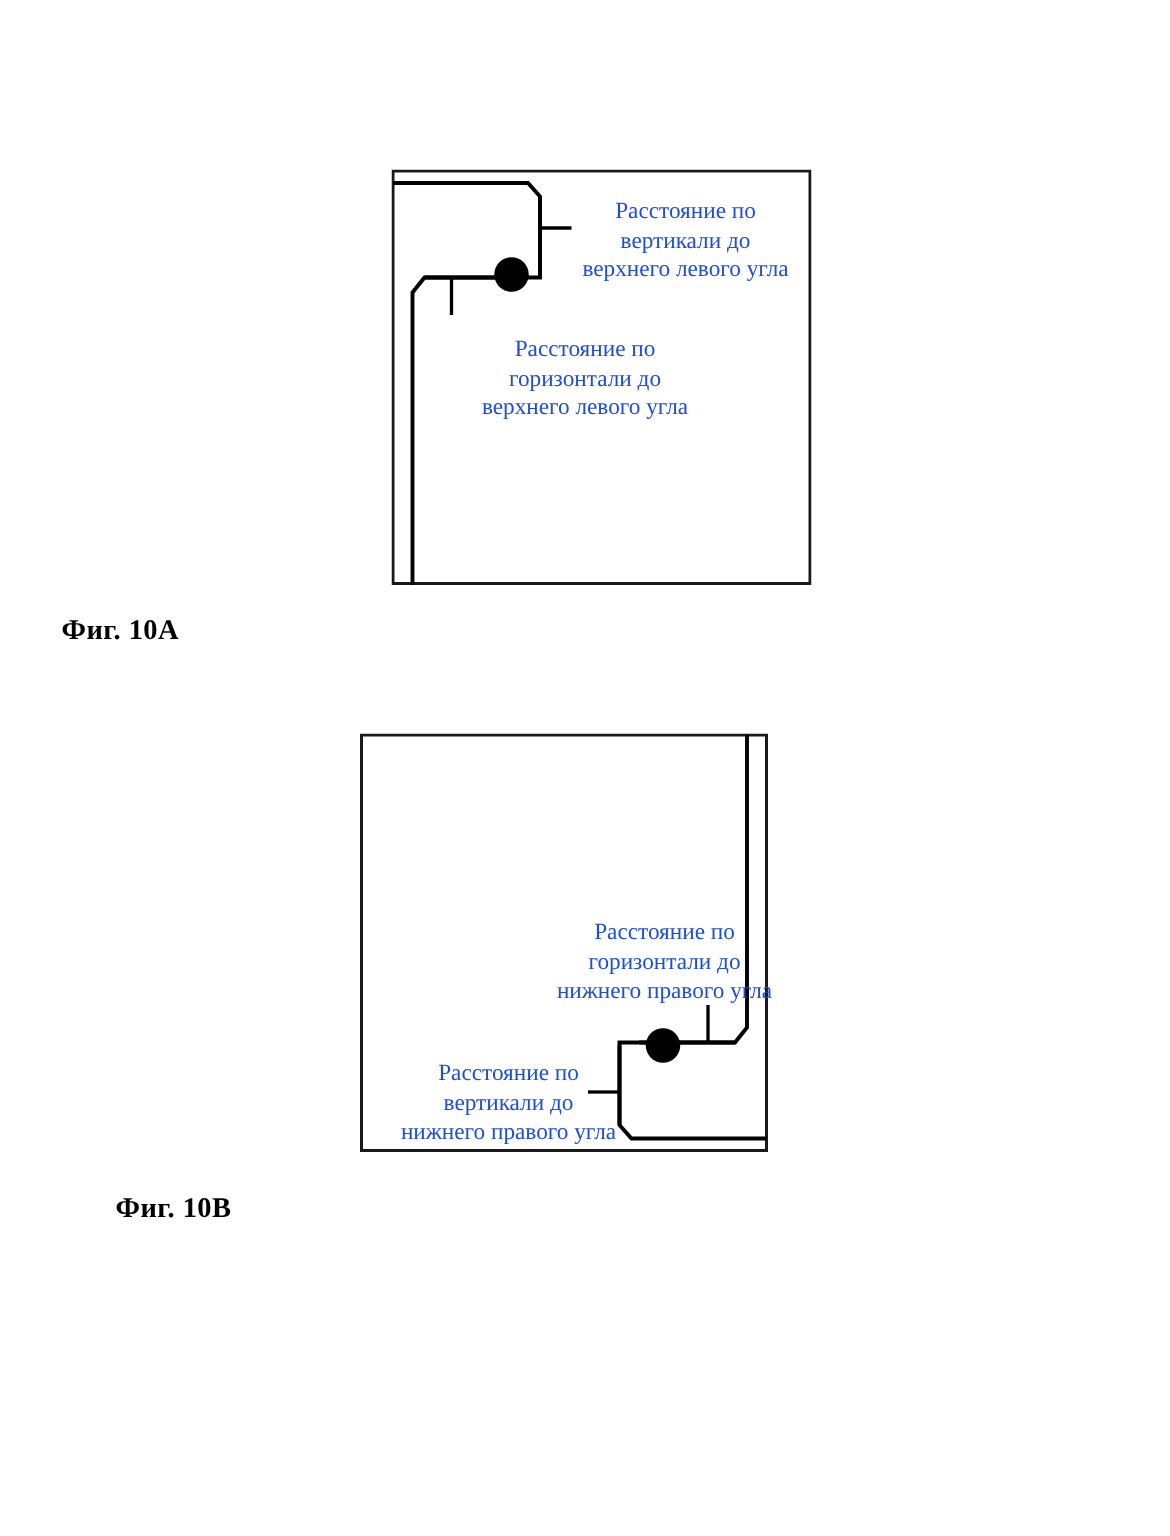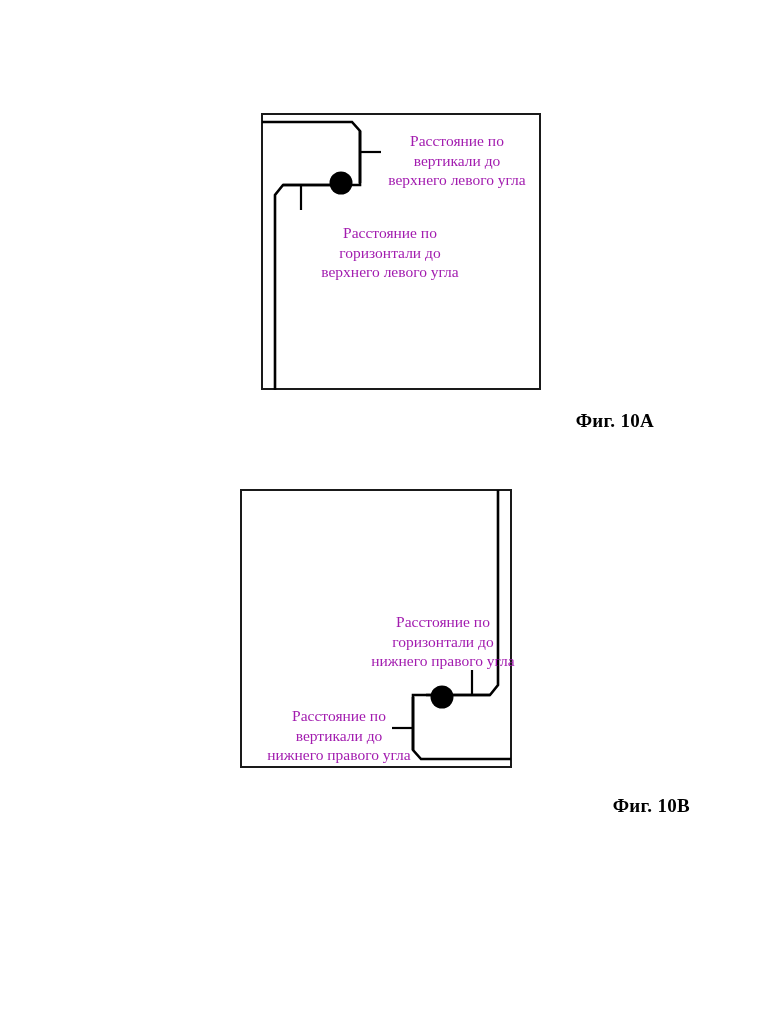--- a/index.html
+++ b/index.html
@@ -47,36 +47,37 @@
     position: absolute;
     left: 0;
     top: 0;
     display: block;
   }
 
   .caption {
     position: absolute;
     width: 654px;
     left: 0;
-    text-align: right;
+    text-align: left;
     font-weight: bold;
     font-size: 19px;
     letter-spacing: 0.3px;
     font-family: "Liberation Serif", "DejaVu Serif", serif;
+    padding-left: 41px;
   }
   #caption-10a { top: 410px; }
   #caption-10b { top: 795px; margin-left: 36px; }
 
   .annotation {
     position: absolute;
     text-align: center;
     font-size: 15.5px;
     line-height: 1.26;
     font-family: "Liberation Serif", "DejaVu Serif", serif;
-    color: #a21caf;
+    color: #1d4ed8;
     white-space: pre-line;
   }
 
   
   #label-10a-vertical {
     left: 366px;
     top: 131px;
     width: 182px;
   }
   #label-10a-horizontal {

